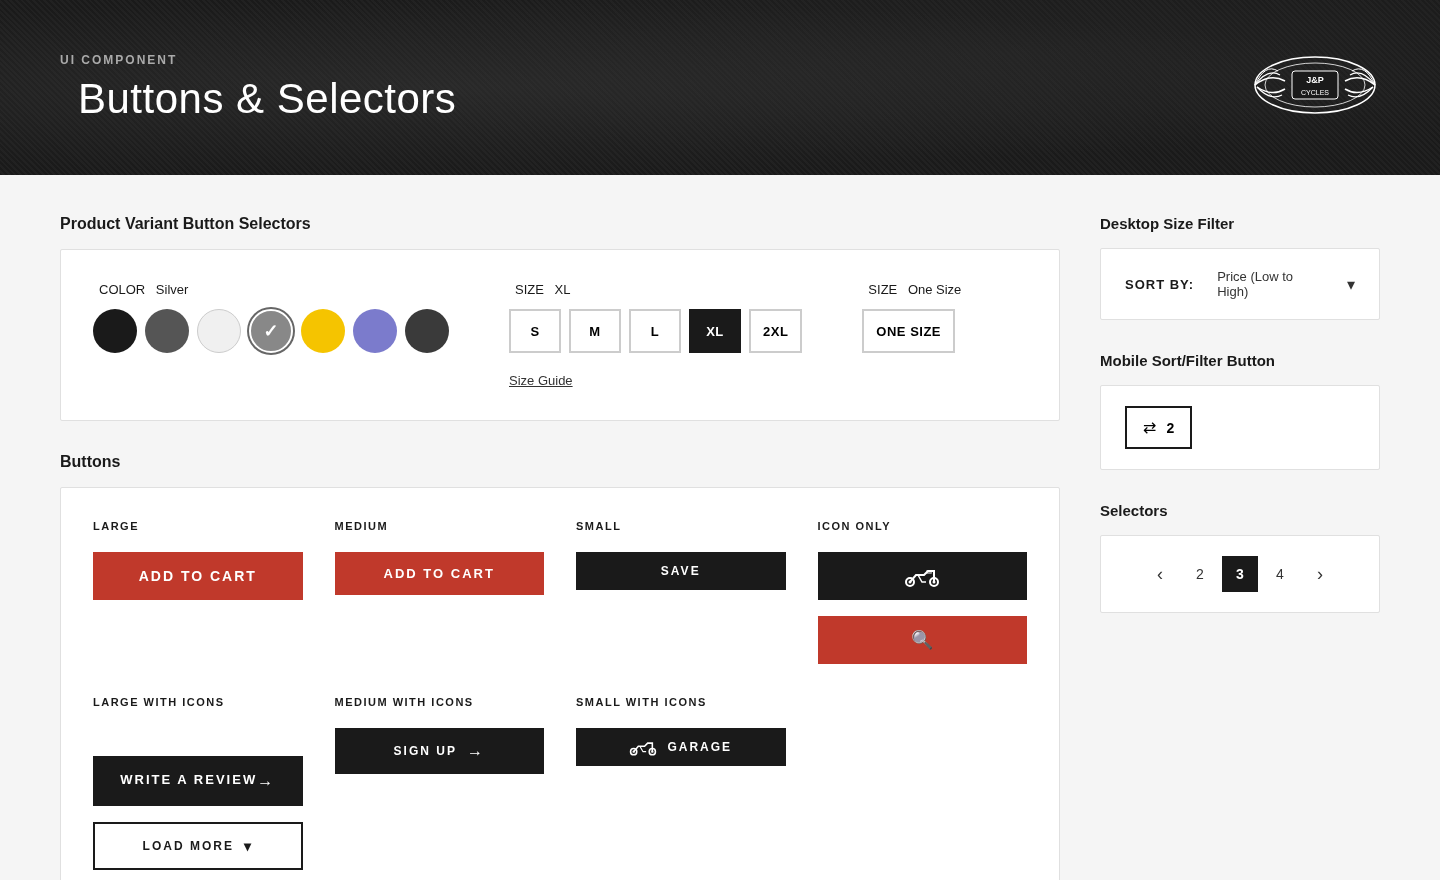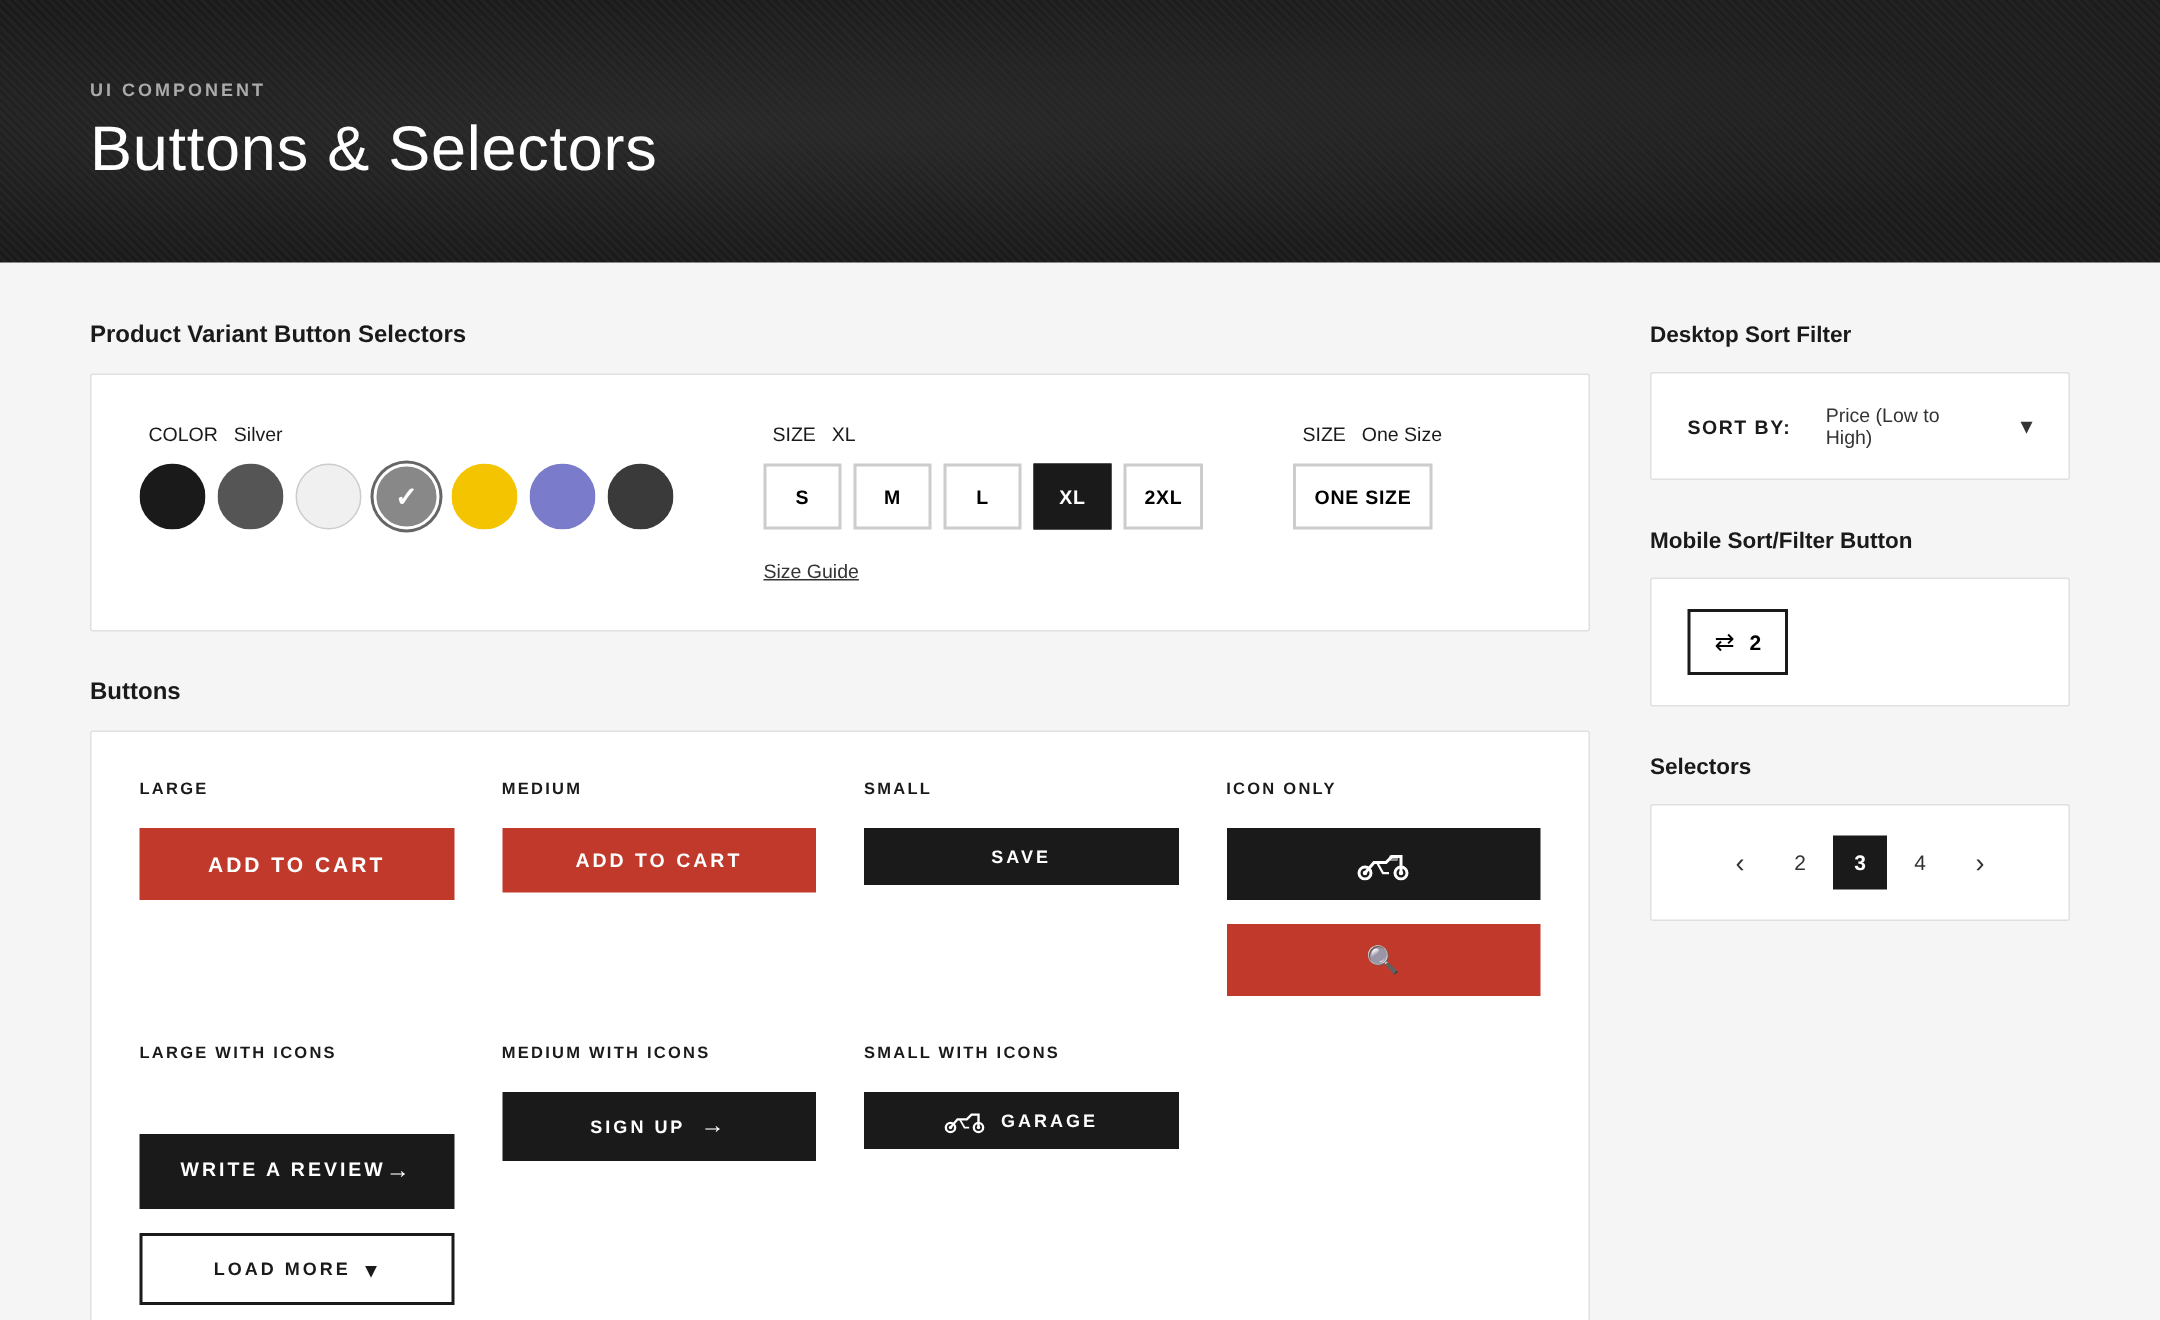--- a/index.html
+++ b/index.html
@@ -36,20 +36,21 @@
       font-weight: 600;
       letter-spacing: 2px;
       text-transform: uppercase;
       margin-bottom: 8px;
     }
     .header-title {
       color: #fff;
       font-size: 42px;
       font-weight: 300;
       letter-spacing: 0.5px;
+      margin-left: 18px;
     }
     .logo-area {
       position: relative; z-index: 1;
     }
     .logo-svg { width: 130px; height: 65px; }
 
     
     .main-content {
       display: flex;
       gap: 40px;
@@ -253,20 +254,42 @@
     .arrow-right { font-size: 16px; }
   </style>
 </head>
 <body>
 
 <header class="header">
   <div class="header-text">
     <div class="header-subtitle">UI COMPONENT</div>
     <h1 class="header-title">Buttons &amp; Selectors</h1>
   </div>
+  <div class="logo-area">
+    <svg class="logo-svg" viewBox="0 0 130 65" xmlns="http://www.w3.org/2000/svg">
+      <ellipse cx="65" cy="32" rx="60" ry="28" fill="none" stroke="#fff" stroke-width="1.5"></ellipse>
+      <ellipse cx="65" cy="32" rx="50" ry="22" fill="none" stroke="#fff" stroke-width="0.8"></ellipse>
+
+      <path d="M5,32 Q20,20 35,28" fill="none" stroke="#fff" stroke-width="1.5"></path>
+      <path d="M5,32 Q18,15 30,22" fill="none" stroke="#fff" stroke-width="1.2"></path>
+      <path d="M5,32 Q15,10 28,18" fill="none" stroke="#fff" stroke-width="1"></path>
+      <path d="M7,34 Q22,44 35,36" fill="none" stroke="#fff" stroke-width="1.5"></path>
+      <path d="M7,34 Q20,48 32,42" fill="none" stroke="#fff" stroke-width="1.2"></path>
+
+      <path d="M125,32 Q110,20 95,28" fill="none" stroke="#fff" stroke-width="1.5"></path>
+      <path d="M125,32 Q112,15 100,22" fill="none" stroke="#fff" stroke-width="1.2"></path>
+      <path d="M125,32 Q115,10 102,18" fill="none" stroke="#fff" stroke-width="1"></path>
+      <path d="M123,34 Q108,44 95,36" fill="none" stroke="#fff" stroke-width="1.5"></path>
+      <path d="M123,34 Q110,48 98,42" fill="none" stroke="#fff" stroke-width="1.2"></path>
+
+      <rect x="42" y="18" width="46" height="28" rx="3" fill="#1a1a1a" stroke="#fff" stroke-width="1"></rect>
+      <text x="65" y="30" text-anchor="middle" fill="#fff" font-size="9" font-weight="bold" font-family="Arial">J&amp;P</text>
+      <text x="65" y="42" text-anchor="middle" fill="#fff" font-size="7" font-family="Arial">CYCLES</text>
+    </svg>
+  </div>
 </header>
 
 <div class="main-content">
 
   <div class="left-panel">
 
     <div class="section-title">Product Variant Button Selectors</div>
     <div class="card">
       <div class="variant-grid">
 
@@ -393,21 +416,21 @@
         </div>
 
         <div></div>
       </div>
     </div>
 
   </div>
 
   <div class="right-panel">
 
-    <div class="right-section-title">Desktop Sort Filter</div>
+    <div class="right-section-title">Desktop Size Filter</div>
     <div class="right-card">
       <div class="sort-row">
         <span class="sort-label">SORT BY:</span>
         <span class="sort-value">Price (Low to High)</span>
         <span class="sort-chevron">▾</span>
       </div>
     </div>
 
     <div class="right-section-title">Mobile Sort/Filter Button</div>
     <div class="right-card">

